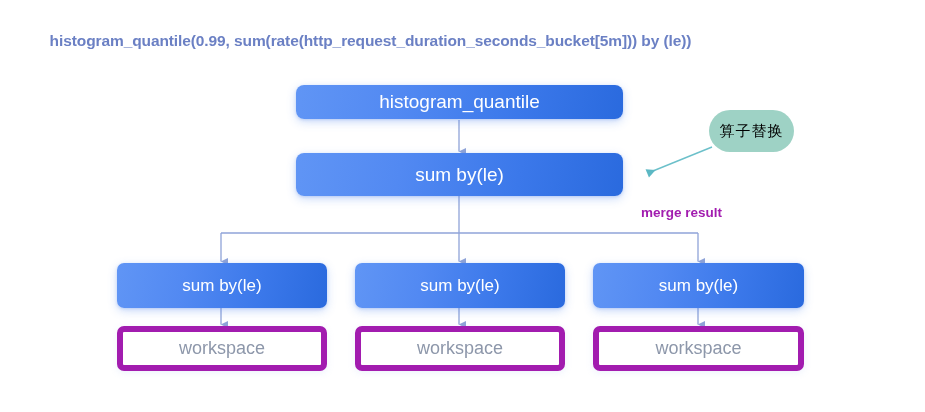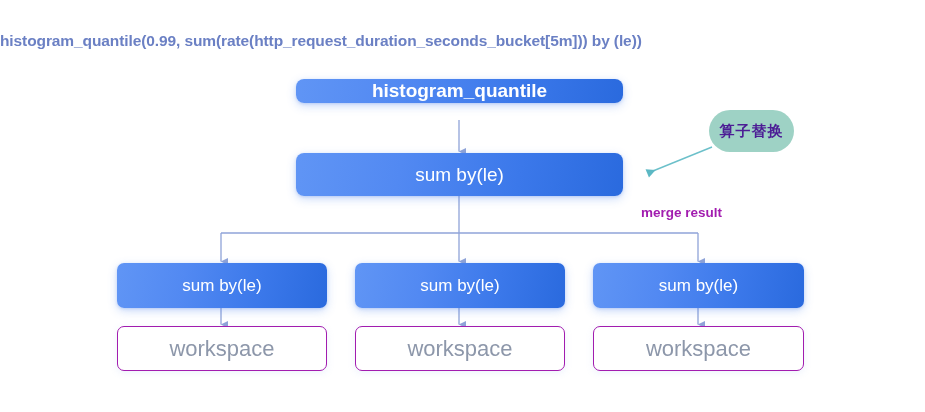--- a/index.html
+++ b/index.html
@@ -20,20 +20,21 @@
     height: 412px;
     background: #ffffff;
   }
 
   
   .title {
     position: absolute;
     left: 0;
     top: 32px;
     width: 741px;
+    text-align: center;
     font-size: 15.5px;
     font-weight: bold;
     color: #6b80c4;
     letter-spacing: -0.1px;
     white-space: nowrap;
   }
 
   
   #wires {
     position: absolute;
@@ -63,38 +64,38 @@
                 0 1px 3px rgba(60, 110, 220, 0.22);
   }
 
   .node-blue.small {
     font-size: 17px;
     border-radius: 7px;
   }
 
   .node-ws {
     background: #ffffff;
-    border: 1px solid #a21caf;
+    border: 6px solid #a21caf;
     color: #8d97aa;
-    font-size: 22px;
+    font-size: 18px;
     border-radius: 7px;
     box-shadow: 0 2px 7px rgba(150, 180, 240, 0.17);
   }
 
   
   .badge {
     position: absolute;
     box-sizing: border-box;
     display: flex;
     align-items: center;
     justify-content: center;
     background: #9ed2c5;
-    color: #4c1d95;
+    color: #000000;
     font-size: 15px;
-    font-weight: bold;
+    font-weight: normal;
     border-radius: 999px;
     letter-spacing: 1px;
     white-space: nowrap;
   }
 
   
   .wire-label {
     position: absolute;
     font-size: 13.5px;
     font-weight: bold;
@@ -129,21 +130,21 @@
     <line x1="459" y1="233" x2="459" y2="261.5" stroke="#8fa3d8" stroke-width="1.3" marker-end="url(#arrowBlue)"></line>
     <line x1="698" y1="233" x2="698" y2="261.5" stroke="#8fa3d8" stroke-width="1.3" marker-end="url(#arrowBlue)"></line>
 
     <line x1="221" y1="308" x2="221" y2="324.5" stroke="#8fa3d8" stroke-width="1.3" marker-end="url(#arrowBlue)"></line>
     <line x1="459" y1="308" x2="459" y2="324.5" stroke="#8fa3d8" stroke-width="1.3" marker-end="url(#arrowBlue)"></line>
     <line x1="698" y1="308" x2="698" y2="324.5" stroke="#8fa3d8" stroke-width="1.3" marker-end="url(#arrowBlue)"></line>
 
     <line x1="712" y1="147" x2="648" y2="173" stroke="#6cc0ca" stroke-width="1.4" marker-end="url(#arrowTeal)"></line>
   </svg>
 
-  <div class="node node-blue" style="left:296px; top:79px; width:327px; height:24px;font-weight:bold;">
+  <div class="node node-blue" style="left:296px; top:85px; width:327px; height:34px;">
     <span>histogram_quantile</span>
   </div>
 
   <div class="node node-blue" style="left:296px; top:153px; width:327px; height:43px;">
     <span>sum by(le)</span>
   </div>
 
   <div class="node node-blue small" style="left:117px; top:263px; width:210px; height:45px;">
     <span>sum by(le)</span>
   </div>

